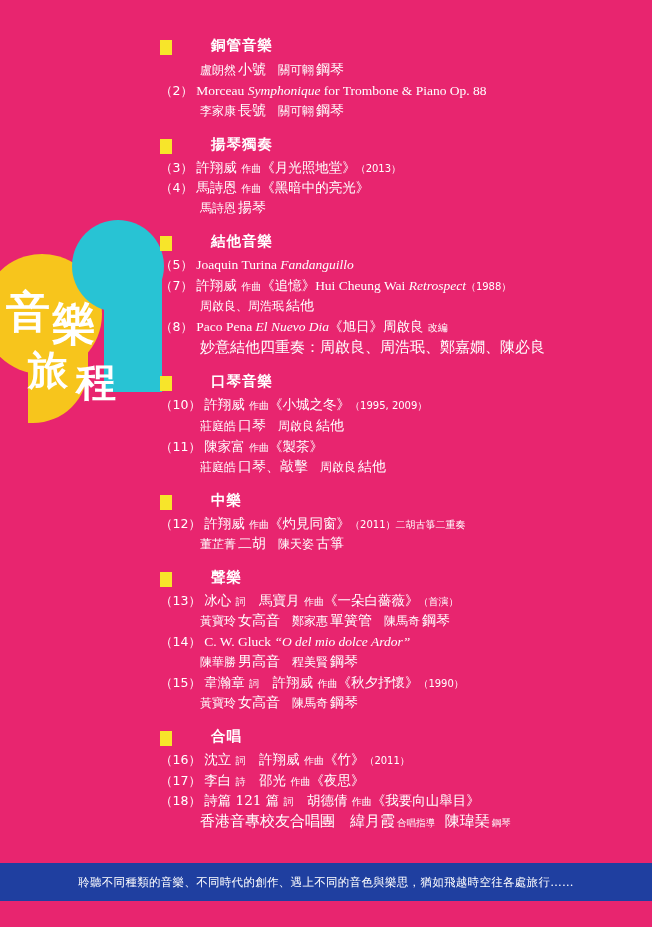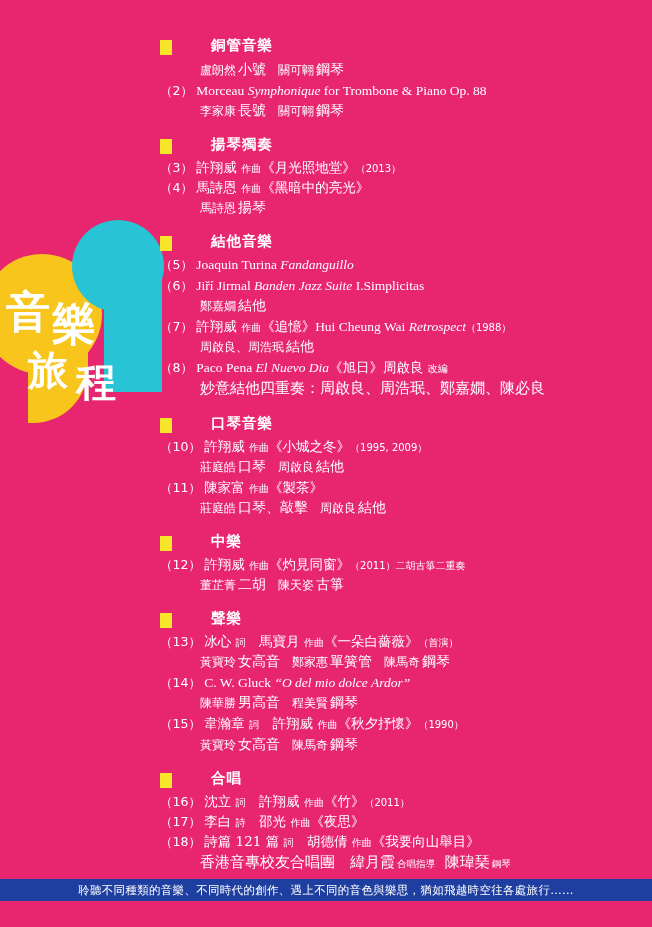--- a/index.html
+++ b/index.html
@@ -130,21 +130,21 @@
   }
   .perf .ens { font-size: 15px; }
   .perf .ens-role { font-size: 9.5px; margin-left:2px; margin-right:6px; }
 
   
   .banner {
     position: absolute;
     left: 0;
     bottom: 26px;
     width: 652px;
-    height: 22px;
+    height: 38px;
     background: #1f3fa0;
     display: flex;
     align-items: center;
     justify-content: center;
   }
   .banner-text {
     color: #ffffff;
     font-family: "DejaVu Serif", serif;
     font-size: 11.5px;
     letter-spacing: 0.3px;
@@ -207,24 +207,20 @@
     </div>
     <div class="section">
       <div class="sec-head">
         <span class="sec-tag"></span>
         <span class="sec-title">結他音樂</span>
       </div>
       <div class="item">
         <div class="line1"><span class="num">（5）</span> <span>Joaquin Turina  </span><span class="ital">Fandanguillo</span></div>
       </div>
       <div class="item">
-        <div class="line1"><span class="num">（6）</span> <span>Jiří Jirmal </span><span class="ital">Banden Jazz Suite</span><span> I.Simplicitas</span></div>
-        <div class="perf"><span>鄭嘉嫺</span><span class="role">結他</span></div>
-      </div>
-      <div class="item">
         <div class="line1"><span class="num">（7）</span> <span class="cjk">許翔威 </span><span class="small">作曲</span><span class="cjk">《追憶》</span><span>Hui Cheung Wai </span><span class="ital">Retrospect</span><span class="small">（1988）</span></div>
         <div class="perf"><span>周啟良、周浩珉</span><span class="role">結他</span></div>
       </div>
       <div class="item">
         <div class="line1"><span class="num">（8）</span> <span>Paco Pena </span><span class="ital">El Nuevo Dia</span><span class="cjk">《旭日》</span><span class="cjk">周啟良 </span><span class="small">改編</span></div>
         <div class="perf"><span class="ens">妙意結他四重奏：</span><span class="ens">周啟良、周浩珉、鄭嘉嫺、陳必良</span></div>
       </div>
     </div>
     <div class="section">
       <div class="sec-head">

